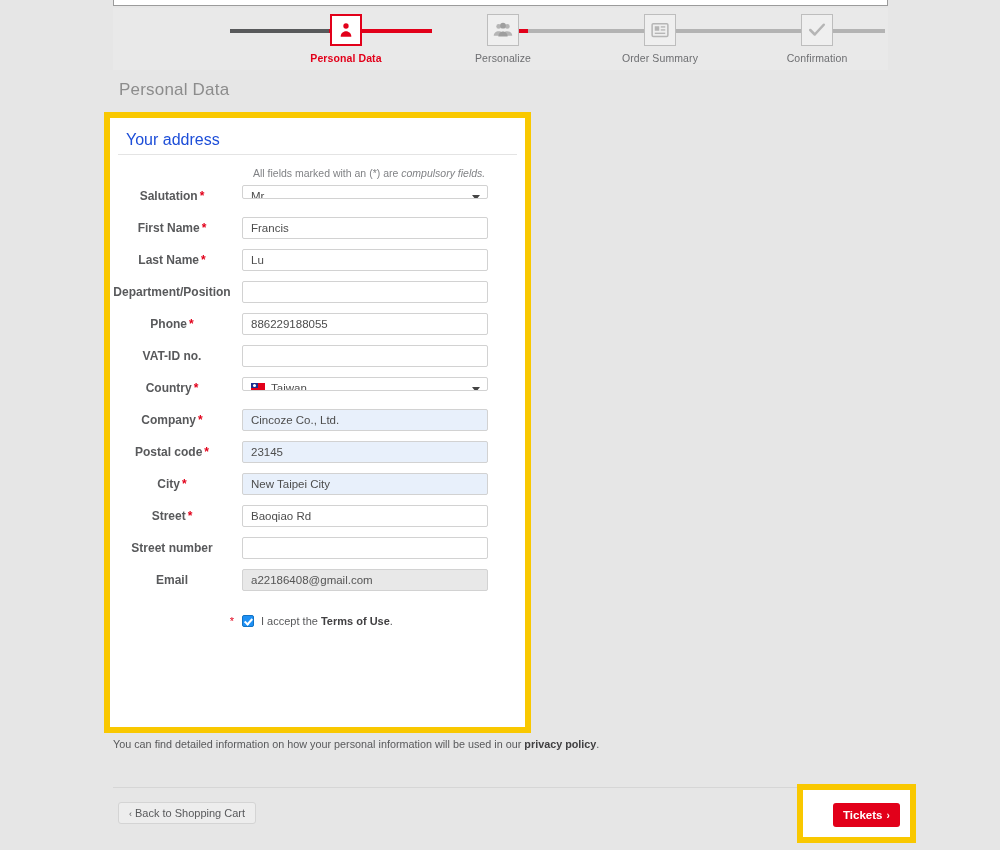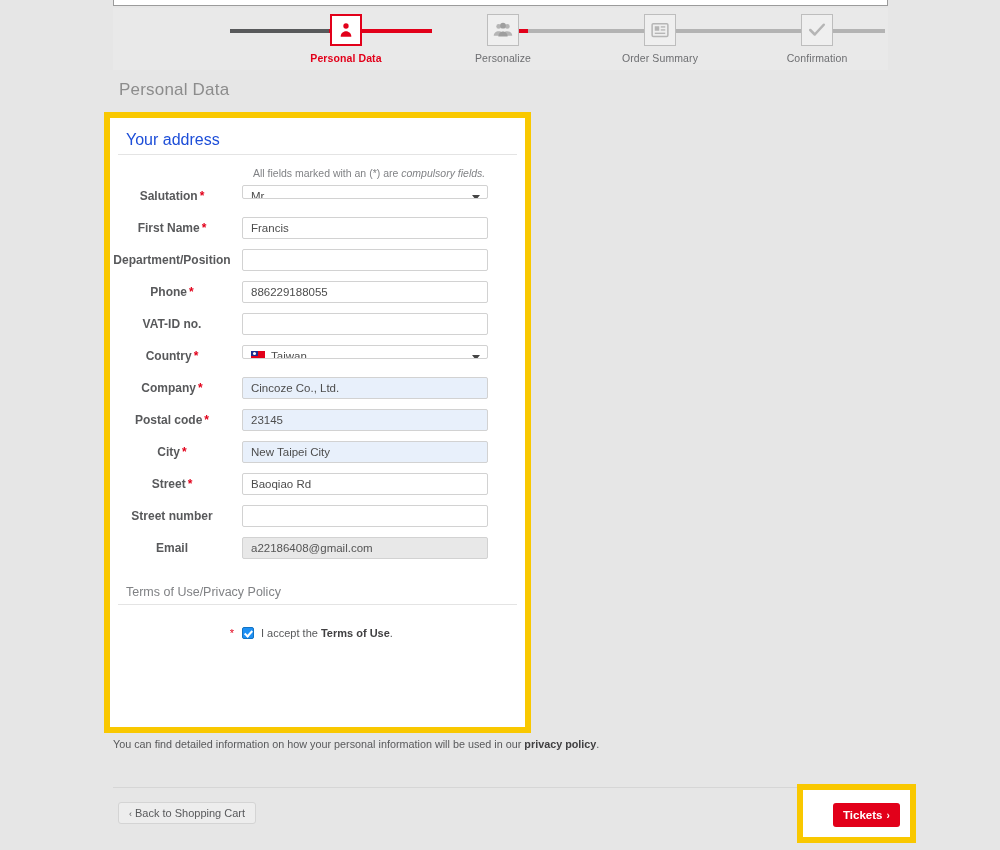--- a/index.html
+++ b/index.html
@@ -417,20 +417,26 @@
     </div>
 
 
     <div class="frow">
       <div class="flabel"><span>First Name</span><span class="req">*</span></div>
       <div class="fctrl">
         <input class="inp" type="text" value="Francis" style="">
       </div>
     </div>
 
+    <div class="frow">
+      <div class="flabel"><span>Last Name</span><span class="req">*</span></div>
+      <div class="fctrl">
+        <input class="inp" type="text" value="Lu" style="">
+      </div>
+    </div>
 
     <div class="frow">
       <div class="flabel"><span>Department/Position</span></div>
       <div class="fctrl">
         <input class="inp" type="text" value="" style="">
       </div>
     </div>
 
     <div class="frow">
       <div class="flabel"><span>Phone</span><span class="req">*</span></div>
@@ -489,21 +495,20 @@
     </div>
 
     <div class="frow" style="margin-bottom:0;">
       <div class="flabel"><span>Email</span></div>
       <div class="fctrl">
         <input class="inp disabled-gray" type="text" readonly="" value="a22186408@gmail.com" style="">
       </div>
     </div>
 
 
-    <div class="terms-head">Terms of Use/Privacy Policy</div>
 
     <div class="terms-row">
       <div class="terms-star">*</div>
       <div class="cbx"></div>
       <div class="terms-text"><span>I accept the </span><b>Terms of Use</b><span>.</span></div>
     </div>
 
   </div>
 </div>
 

